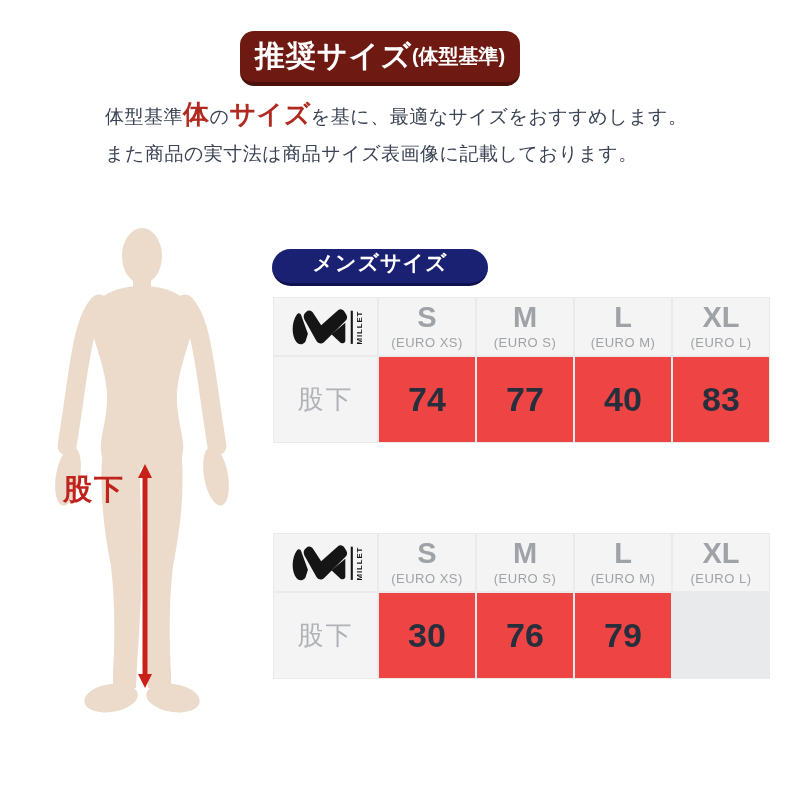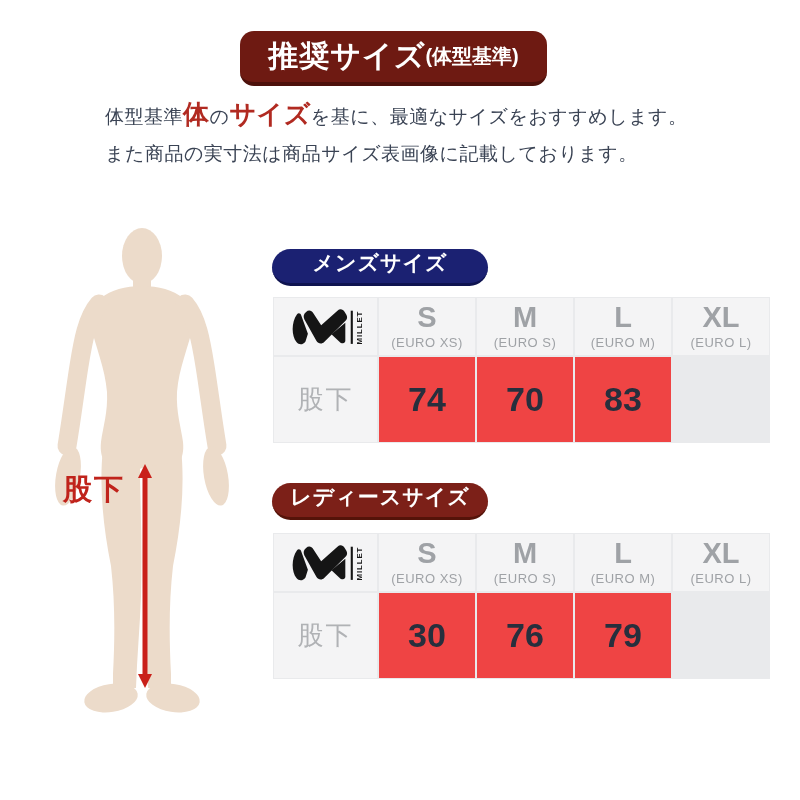--- a/index.html
+++ b/index.html
@@ -2,21 +2,21 @@
 <html><head>
 <meta charset="utf-8">
 <style>
   * { margin:0; padding:0; box-sizing:border-box; }
   html,body { background:#ffffff; }
   body { font-family:"Liberation Sans","DejaVu Sans",sans-serif; }
   .canvas { position:relative; width:800px; height:800px; background:#ffffff; overflow:hidden; }
 
   
   .title-banner {
-    position:absolute; left:240px; top:31px; width:307px; height:55px;
+    position:absolute; left:240px; top:31px; width:280px; height:55px;
     background:#6e1a12; border-bottom:4px solid #4d110b; border-radius:14px;
     display:flex; align-items:center; justify-content:center; color:#ffffff;
   }
   .title-main { font-size:30px; font-weight:bold; letter-spacing:1px; }
   .title-sub  { font-size:20px; font-weight:bold; }
 
   
   .intro { position:absolute; left:105px; top:101px; width:640px; color:#3a4354; }
   .intro p { font-size:19px; line-height:1.32; margin-bottom:12px; letter-spacing:0.5px; }
   .intro .em { color:#b12a21; font-size:26px; font-weight:bold; line-height:1; }
@@ -134,30 +134,30 @@
       <div class="sz">XL</div>
       <div class="euro">(EURO L)</div>
     </div>
     <div class="cell gray">
       <div class="row-label">股下</div>
     </div>
     <div class="cell white">
         <div class="val">74</div>
       </div>
     <div class="cell white">
-        <div class="val">70</div>
+        <div class="val">77</div>
+      </div>
+    <div class="cell white">
+        <div class="val">40</div>
       </div>
     <div class="cell white">
         <div class="val">83</div>
       </div>
   </div>
 
-  <div class="banner womens">
-    <span>レディースサイズ</span>
-  </div>
   <div class="size-table womens">
     <div class="cell gray">
       <svg class="logo-svg" viewBox="0 0 126 66" xmlns="http://www.w3.org/2000/svg">
         <g fill="#151515">
           <path d="M14,58 C6,48 5,26 15,12 C17,9 21,10 22,14 L33,44 L29,57 C25,63 18,63 14,58 Z"></path>
           <path d="M30,8 C34,4 39,5 42,10 L55,30 L82,6 C86,2 91,3 94,8 L97,13 C99,17 98,20 95,23 L60,58 C56,62 50,61 47,56 L27,20 C25,15 26,11 30,8 Z"></path>
           <path d="M72,45 L95,26 L95,56 C95,60 91,61 87,59 Z"></path>
           <rect x="104" y="6" width="3.5" height="55"></rect>
           <text transform="translate(122,62) rotate(-90)" font-size="13" font-weight="bold" letter-spacing="1.5" font-family="Liberation Sans, DejaVu Sans, sans-serif">MILLET</text>
         </g>

